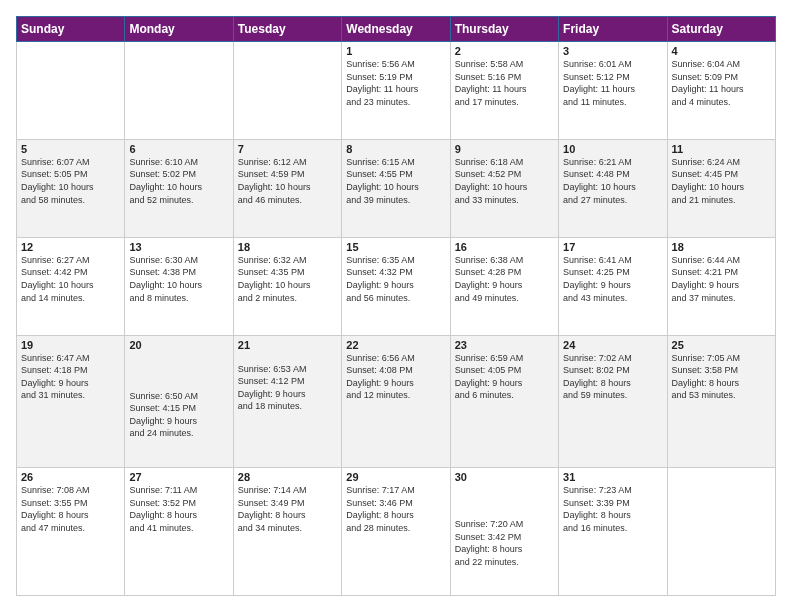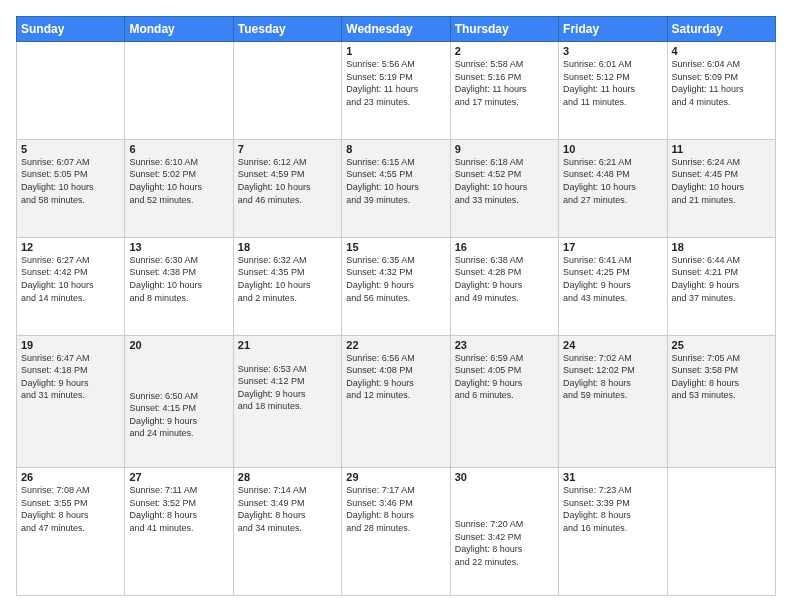--- a/index.html
+++ b/index.html
@@ -60,21 +60,21 @@
       color: #555;
     }
     .calendar {
       flex: 1;
       border: 1px solid #ccc;
       border-collapse: collapse;
       width: 100%;
       table-layout: fixed;
     }
     .calendar th {
-      background: #3b82f6;
+      background: #701a75;
       color: #fff;
       font-size: 12px;
       font-weight: bold;
       padding: 5px 4px;
       text-align: left;
       border: 1px solid #2d6aa0;
     }
     .calendar td {
       vertical-align: top;
       border: 1px solid #ccc;
@@ -290,21 +290,21 @@
           <td>
             <div class="day-number">23</div>
             <div class="day-info" style="white-space: pre-line;">Sunrise: 6:59 AM
 Sunset: 4:05 PM
 Daylight: 9 hours
 and 6 minutes.</div>
           </td>
           <td>
             <div class="day-number">24</div>
             <div class="day-info" style="white-space: pre-line;">Sunrise: 7:02 AM
-Sunset: 12:02 PM
+Sunset: 8:02 PM
 Daylight: 8 hours
 and 59 minutes.</div>
           </td>
           <td>
             <div class="day-number">25</div>
             <div class="day-info" style="white-space: pre-line;">Sunrise: 7:05 AM
 Sunset: 3:58 PM
 Daylight: 8 hours
 and 53 minutes.</div>
           </td>

